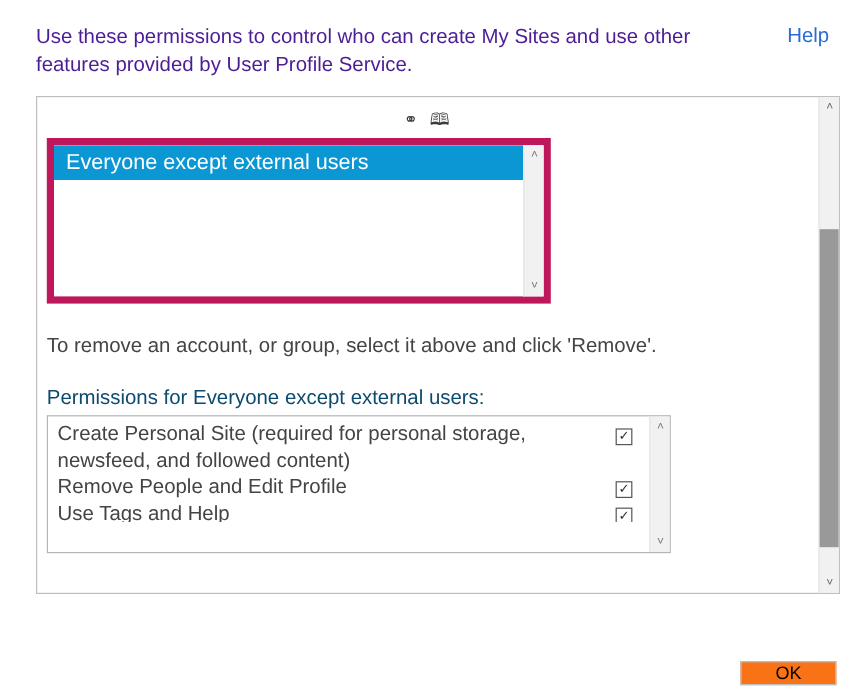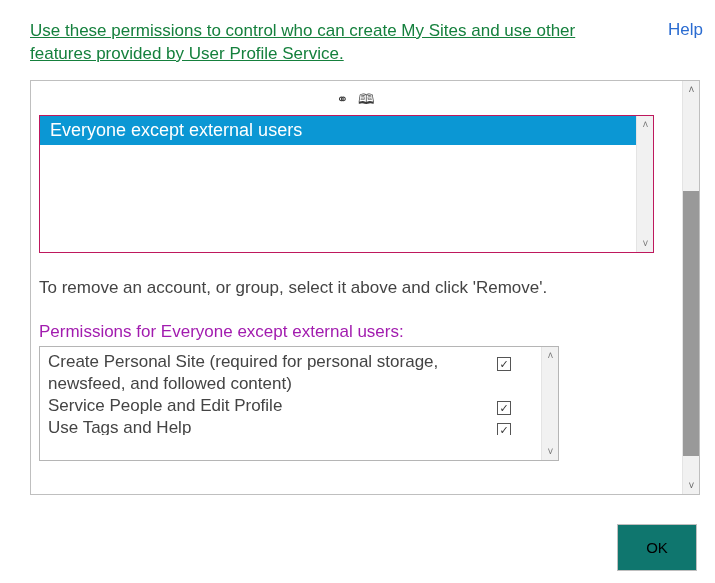--- a/index.html
+++ b/index.html
@@ -7,22 +7,22 @@
       font-family: "Segoe UI", Arial, sans-serif;
       font-size: 17px;
       color: #333;
       background: #fff;
       width: 715px;
       height: 583px;
       position: relative;
       padding: 20px 12px 0 30px;
     }
     .top-row { display: flex; justify-content: space-between; align-items: flex-start; }
-    .intro { max-width: 570px; line-height: 1.35; color: #15803d; text-decoration: underline; }
-    .help-link { color: #2b6cd1; cursor: pointer; margin-right: 0; }
+    .intro { max-width: 570px; line-height: 1.35; color: #4c1d95; }
+    .help-link { color: #2b6cd1; cursor: pointer; margin-right: 12px; }
     .dlg {
       margin-top: 14px;
       border: 1px solid #bfbfbf;
       width: 670px;
       height: 415px;
       position: relative;
       background: #fff;
       overflow: hidden;
     }
     .dlg-inner {
@@ -37,45 +37,45 @@
     }
     .outer-sb .arrow { width: 17px; height: 17px; display:flex;align-items:center;justify-content:center;color:#666;font-size:10px;cursor:pointer;}
     .outer-sb .track { position:absolute; top:17px; bottom:17px; left:0; right:0; }
     .outer-sb .thumb { position:absolute; left:0; right:0; top:93px; height:265px; background:#999; }
     .outer-sb .arrow.down { position:absolute; bottom:0; left:0; }
 
     .toolbar-icons { text-align:center; color:#3b3b3b; font-size:14px; margin-bottom:2px;}
     .toolbar-icons span { margin: 0 3px; }
 
     
-    .users-wrap { border:1px solid #be185d; width:615px; height:138px; position:relative; background:#fff;padding-left:33px; }
+    .users-wrap { border:6px solid #be185d; width:420px; height:138px; position:relative; background:#fff;padding-left:33px; }
     .users-sb { position:absolute; right:0; top:0; bottom:0; width:17px; background:#f1f1f1; border-left:1px solid #e4e4e4; }
     .users-sb .arrow { width:17px;height:17px;display:flex;align-items:center;justify-content:center;color:#777;font-size:10px;cursor:pointer;}
     .users-sb .arrow.down { position:absolute; bottom:0; left:0; }
     .users-list { position:absolute; left:0; top:0; right:17px; bottom:0; overflow:hidden; }
     .user-item { padding:4px 10px; font-size:18px; cursor:pointer;}
     .user-item.selected { background:#0b97d4; color:#fff; }
 
     .remove-row { display:flex; align-items:flex-end; width:520px; margin-top:24px; }
     .remove-text { flex:1; line-height:1.35; color:#444; }
     .btn-remove { border:1px solid #bfbfbf; background:#fff; padding:5px 14px; font-family:inherit; font-size:15px; cursor:pointer; margin-left:40px; }
 
-    .perm-label { margin-top:22px; color:#a21caf; }
+    .perm-label { margin-top:22px; color:#0c4a6e; }
     .perm-wrap { border:1px solid #b5b5b5; width:520px; height:115px; position:relative; margin-top:4px; background:#fff; overflow:hidden;}
     .perm-sb { position:absolute; right:0; top:0; bottom:0; width:17px; background:#f1f1f1; border-left:1px solid #e4e4e4;}
     .perm-sb .arrow { width:17px;height:17px;display:flex;align-items:center;justify-content:center;color:#777;font-size:10px;cursor:pointer;}
     .perm-sb .arrow.down{position:absolute;bottom:0;left:0;}
-    .perm-list { position:absolute; left:0; top:0; right:17px; bottom:0; overflow:hidden; padding:4px 16px 0 8px;}
+    .perm-list { position:absolute; left:0; top:0; right:17px; bottom:0; overflow:hidden; padding:4px 0 0 8px;}
     .perm-item { display:flex; align-items:flex-start; font-size:17px; color:#444; line-height:1.3;}
     .perm-item .txt { flex:1; padding-right:6px;}
     .perm-item .cb { width:14px; height:14px; border:1px solid #555; margin:6px 14px 0 10px; display:flex;align-items:center;justify-content:center;font-size:11px;color:#333; cursor:pointer; flex-shrink:0;}
     .perm-item.cut { height:18px; overflow:hidden; }
 
     .footer { position:absolute; bottom:12px; right:18px; display:flex; gap:14px; }
-    .btn { border:1px solid #bfbfbf; background:#0f766e; width:80px; height:47px; font-family:inherit; font-size:15px; cursor:pointer; }
+    .btn { border:1px solid #bfbfbf; background:#f97316; width:80px; height:20px; font-family:inherit; font-size:15px; cursor:pointer; }
   </style>
 </head>
 <body>
 
 <div class="top-row">
   <div class="intro">Use these permissions to control who can create My Sites and use other features provided by User Profile Service.</div>
   <div class="help-link">Help</div>
 </div>
 
 <div class="dlg">
@@ -100,21 +100,21 @@
     </div>
 
     <div class="perm-label">Permissions for Everyone except external users:</div>
     <div class="perm-wrap">
       <div class="perm-list" id="perm-list">
           <div class="perm-item">
             <div class="txt">Create Personal Site (required for personal storage, newsfeed, and followed content)</div>
             <div class="cb">✓</div>
           </div>
           <div class="perm-item">
-            <div class="txt">Service People and Edit Profile</div>
+            <div class="txt">Remove People and Edit Profile</div>
             <div class="cb">✓</div>
           </div>
           <div class="perm-item cut">
             <div class="txt">Use Tags and Help</div>
             <div class="cb">✓</div>
           </div>
         </div>
       <div class="perm-sb">
         <div class="arrow">˄</div>
         <div class="arrow down">˅</div>

